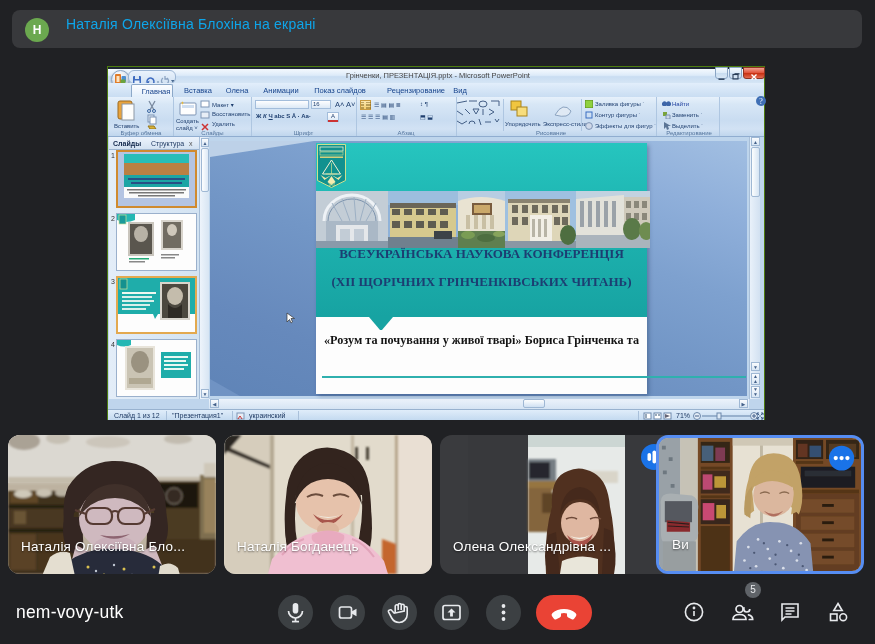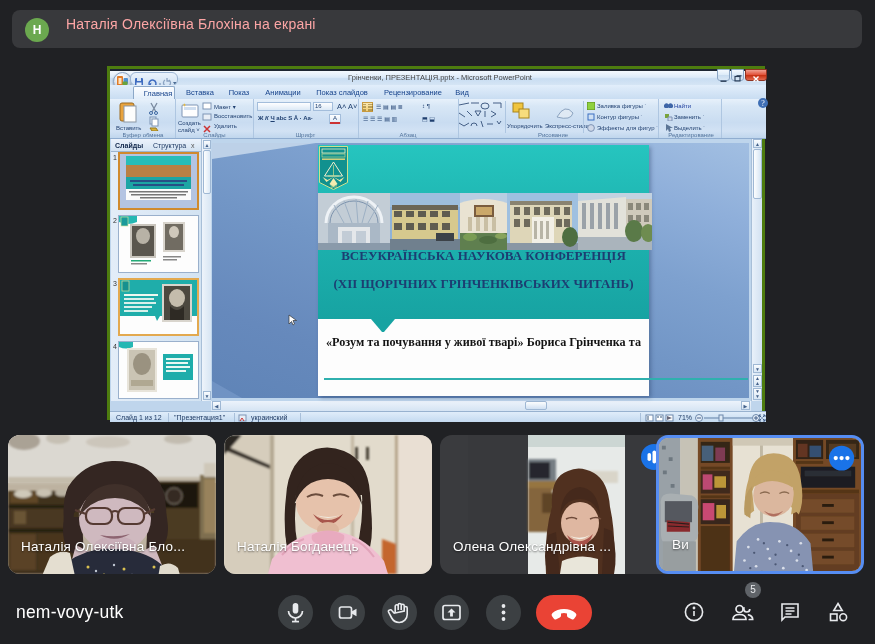--- a/index.html
+++ b/index.html
@@ -2,23 +2,23 @@
 <html><head>
 <meta charset="utf-8">
 <style>
   html,body{margin:0;padding:0;background:#202124;}
   #app{position:relative;width:875px;height:644px;background:#202124;overflow:hidden;
        font-family:"Liberation Sans",sans-serif;}
   .abs{position:absolute;}
   #banner{left:12px;top:10px;width:850px;height:38px;background:#38393c;border-radius:8px;}
   #avatar{left:25px;top:18px;width:24px;height:24px;border-radius:50%;background:#6ba84f;
           color:#fff;font-size:12px;font-weight:bold;text-align:center;line-height:24px;}
-  #bannertxt{left:66px;top:16px;color:#fca5a5;font-size:14px;font-weight:500;letter-spacing:.2px;}
-
-  #ppt{left:107px;top:66px;width:658px;height:354px;background:#bfd5ec;border:3px solid #4d7c0f;
+  #bannertxt{left:66px;top:16px;color:#0ea5e9;font-size:14px;font-weight:500;letter-spacing:.2px;}
+
+  #ppt{left:107px;top:66px;width:658px;height:354px;background:#bfd5ec;border:1px solid #4d7c0f;
        box-sizing:border-box;}
   #titlebar{left:0;top:0;width:656px;height:16px;border-top:2px solid #1d2633;box-sizing:border-box;
      background:linear-gradient(#f4f9fe 0%,#ddebf9 45%,#c9ddf2 55%,#d5e5f5 100%);}
   #titletxt{left:120px;top:3.5px;width:420px;text-align:center;font-size:7.5px;color:#444;}
   .winbtn{top:0px;height:12px;border-radius:0 0 3px 3px;border:1px solid #8aa5c4;box-sizing:border-box;text-align:center;}
   #btnmin{left:607px;width:13px;background:linear-gradient(#f4f9fe,#dcebf8 50%,#c8dcf0 50%,#d8e7f5);}
   #btnres{left:621px;width:13px;background:linear-gradient(#f4f9fe,#dcebf8 50%,#c8dcf0 50%,#d8e7f5);}
   #btnclose{left:635px;width:22px;background:linear-gradient(#f0a091,#e2573f 45%,#c83314 55%,#e2694f);border-color:#8f3322;}
   #officeball{left:3px;top:3px;width:19px;height:19px;border-radius:50%;
      background:radial-gradient(circle at 40% 28%,#fdfeff 0%,#e8eef6 35%,#c2cedd 65%,#9fb0c4 100%);border:1px solid #8aa3c2;box-sizing:border-box;
@@ -104,24 +104,24 @@
           <rect x="5.5" y="6.5" width="5" height="3.5" fill="#e8f0fa"></rect>
       <path d="M18 8 a3.5 3.5 0 1 1 6 2" fill="none" stroke="#3f6cc0" stroke-width="1.5"></path>
       <path d="M16.5 9 l4 -2.5 -1 4.5 z" fill="#3f6cc0"></path>
       <circle cx="29" cy="8" r="0.8" fill="#5a7aa0"></circle>
       <path d="M34 4 a3.5 3.5 0 1 0 4 0 M36 2 v3 h3" fill="none" stroke="#8ba3c2" stroke-width="1.3"></path>
       <path d="M42 6 l3.5 0 -1.75 2.5 z" fill="#4a6a92"></path>
     </svg></div>
     <div class="abs" id="tabrow">
       <div class="tab tabactive" style="left:23px;width:42px;">Главная</div>
       <div class="tab" style="left:71px;width:38px;">Вставка</div>
-      <div class="tab" style="left:112px;width:34px;">Показ</div>
+      <div class="tab" style="left:112px;width:34px;">Олена</div>
       <div class="tab" style="left:151px;width:44px;">Анимации</div>
       <div class="tab" style="left:202px;width:60px;">Показ слайдов</div>
-      <div class="tab" style="left:269px;width:68px;">Рецензирование</div>
+      <div class="tab" style="left:269px;width:68px;text-align:right;">Рецензирование</div>
       <div class="tab" style="left:341px;width:22px;">Вид</div>
     </div>
     <div class="abs" id="ribbon">
       <div class="group" style="left:1px;width:64px;">
         <svg class="abs" style="left:6px;top:2px;" width="24" height="24">
           <rect x="3" y="2" width="14" height="18" rx="2" fill="#e8a33d" stroke="#9c6a20"></rect>
           <rect x="7" y="5" width="12" height="16" fill="#fdfdfc" stroke="#8b97a5"></rect>
         </svg>
         <div class="ric" style="left:5px;top:26px;">Вставить</div>
         <svg class="abs" style="left:36px;top:2px;" width="22" height="30">

